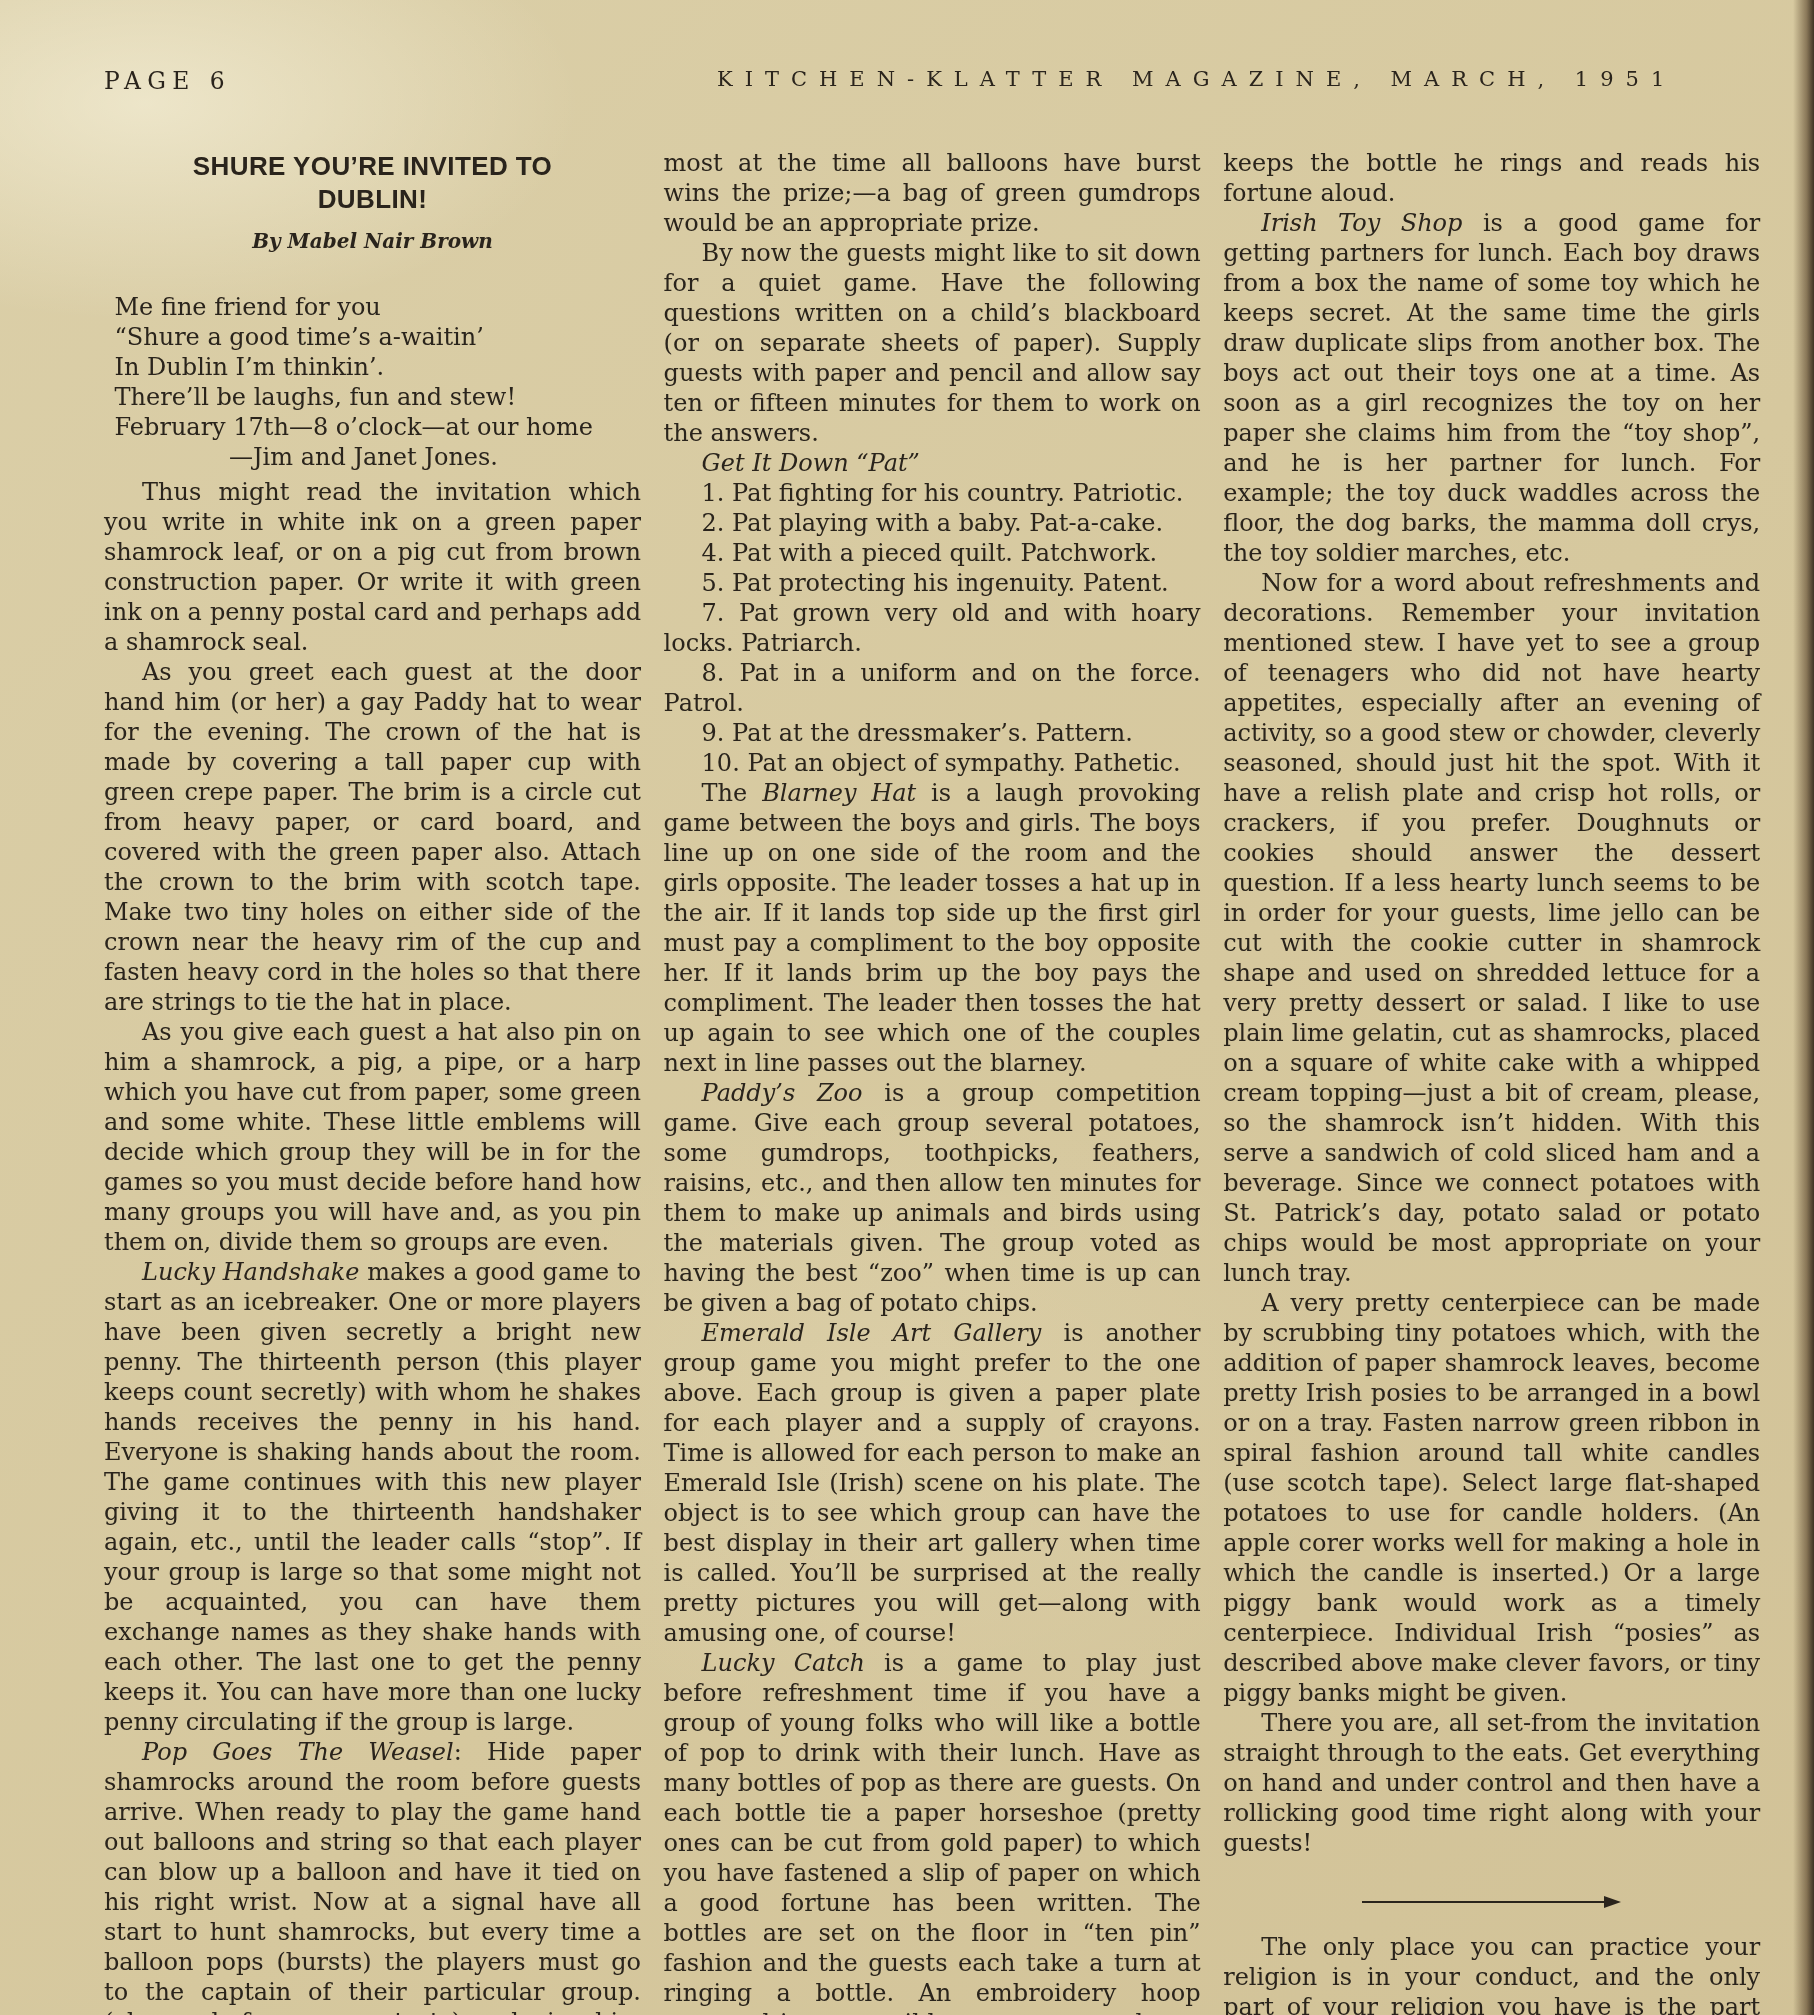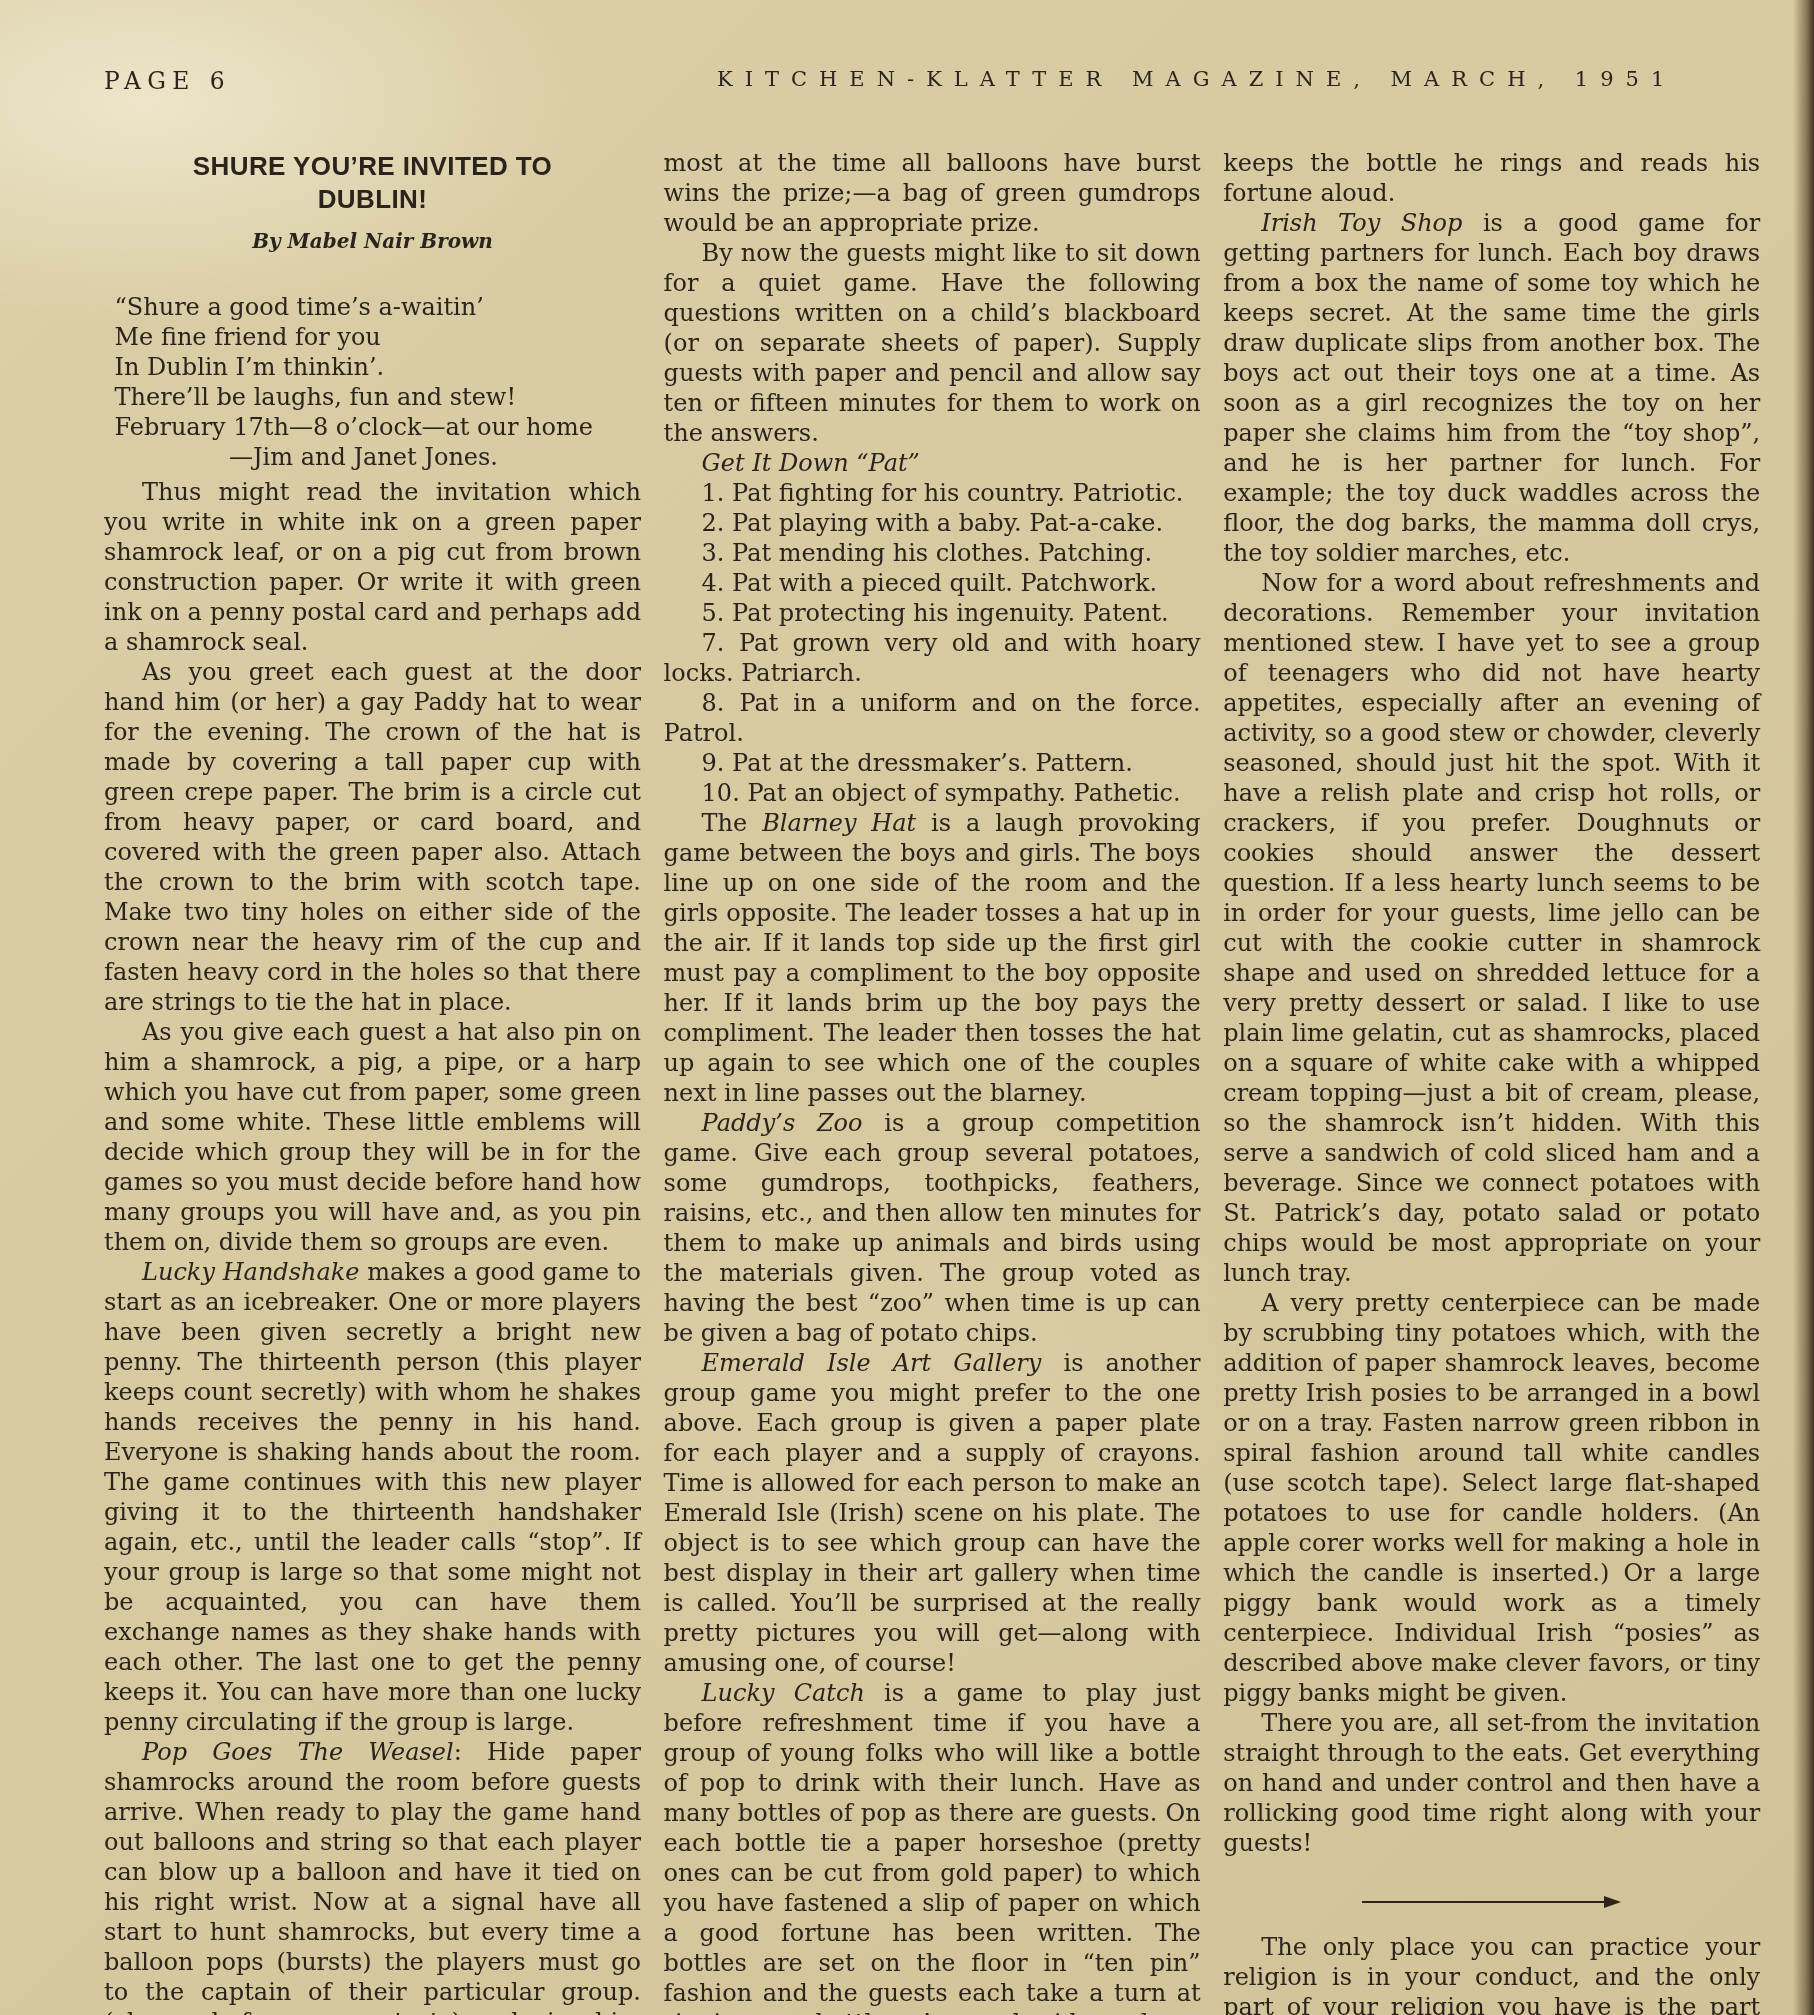--- a/index.html
+++ b/index.html
@@ -67,42 +67,41 @@
   <div class="columns">
 
     <section class="col">
       <h1 class="article-title">
         <span>SHURE YOU’RE INVITED TO</span><br>
         <span>DUBLIN!</span>
       </h1>
       <div class="byline">By Mabel Nair Brown</div>
 
       <div class="poem">
+        <div class="poem-line">Me fine friend for you</div>
         <div class="poem-line">“Shure a good time’s a-waitin’</div>
-        <div class="poem-line">Me fine friend for you</div>
         <div class="poem-line">In Dublin I’m thinkin’.</div>
         <div class="poem-line">There’ll be laughs, fun and stew!</div>
         <div class="poem-line">February 17th—8 o’clock—at our home</div>
         <div class="poem-line signature">—Jim and Janet Jones.</div>
       </div>
 
       <p class="para"><span>Thus might read the invitation which you write in white ink on a green paper shamrock leaf, or on a pig cut from brown construction paper. Or write it with green ink on a penny postal card and perhaps add a shamrock seal.</span></p>
       <p class="para"><span>As you greet each guest at the door hand him (or her) a gay Paddy hat to wear for the evening. The crown of the hat is made by covering a tall paper cup with green crepe paper. The brim is a circle cut from heavy paper, or card board, and covered with the green paper also. Attach the crown to the brim with scotch tape. Make two tiny holes on either side of the crown near the heavy rim of the cup and fasten heavy cord in the holes so that there are strings to tie the hat in place.</span></p>
       <p class="para"><span>As you give each guest a hat also pin on him a shamrock, a pig, a pipe, or a harp which you have cut from paper, some green and some white. These little emblems will decide which group they will be in for the games so you must decide before hand how many groups you will have and, as you pin them on, divide them so groups are even.</span></p>
       <p class="para"><em class="lead">Lucky Handshake</em><span> makes a good game to start as an icebreaker. One or more players have been given secretly a bright new penny. The thirteenth person (this player keeps count secretly) with whom he shakes hands receives the penny in his hand. Everyone is shaking hands about the room. The game continues with this new player giving it to the thirteenth handshaker again, etc., until the leader calls “stop”. If your group is large so that some might not be acquainted, you can have them exchange names as they shake hands with each other. The last one to get the penny keeps it. You can have more than one lucky penny circulating if the group is large.</span></p>
       <p class="para"><em class="lead">Pop Goes The Weasel</em><span>: Hide paper shamrocks around the room before guests arrive. When ready to play the game hand out balloons and string so that each player can blow up a balloon and have it tied on his right wrist. Now at a signal have all start to hunt shamrocks, but every time a balloon pops (bursts) the players must go to the captain of their particular group. (chosen before game starts) and give him the shamrocks they have found before they can hunt more. For example, the shamrocks have a captain to whom every one wearing a shamrock must give his shamrocks before he hunts again; the pigs (see previous reference to this) are another group, etc. Of course the balloons will get to popping pretty often as the players get to dashing about or accidentally (?) puncture one to hurry the game along. The group having found the</span></p>
     </section>
 
     <section class="col">
       <p class="para noindent"><span>most at the time all balloons have burst wins the prize;—a bag of green gumdrops would be an appropriate prize.</span></p>
       <p class="para"><span>By now the guests might like to sit down for a quiet game. Have the following questions written on a child’s blackboard (or on separate sheets of paper). Supply guests with paper and pencil and allow say ten or fifteen minutes for them to work on the answers.</span></p>
       <p class="para"><em class="lead">Get It Down “Pat”</em></p>
       <p class="para"><span>1. Pat fighting for his country. Patriotic.</span></p>
       <p class="para"><span>2. Pat playing with a baby. Pat-a-cake.</span></p>
-      <p class="para"><span>3. Pat mending his clothes. Patching.</span></p>
       <p class="para"><span>4. Pat with a pieced quilt. Patchwork.</span></p>
       <p class="para"><span>5. Pat protecting his ingenuity. Patent.</span></p>
       <p class="para"><span>7. Pat grown very old and with hoary locks. Patriarch.</span></p>
       <p class="para"><span>8. Pat in a uniform and on the force. Patrol.</span></p>
       <p class="para"><span>9. Pat at the dressmaker’s. Pattern.</span></p>
       <p class="para"><span>10. Pat an object of sympathy. Pathetic.</span></p>
       <p class="para"><span>The </span><em class="lead">Blarney Hat</em><span> is a laugh provoking game between the boys and girls. The boys line up on one side of the room and the girls opposite. The leader tosses a hat up in the air. If it lands top side up the first girl must pay a compliment to the boy opposite her. If it lands brim up the boy pays the compliment. The leader then tosses the hat up again to see which one of the couples next in line passes out the blarney.</span></p>
       <p class="para"><em class="lead">Paddy’s Zoo</em><span> is a group competition game. Give each group several potatoes, some gumdrops, toothpicks, feathers, raisins, etc., and then allow ten minutes for them to make up animals and birds using the materials given. The group voted as having the best “zoo” when time is up can be given a bag of potato chips.</span></p>
       <p class="para"><em class="lead">Emerald Isle Art Gallery</em><span> is another group game you might prefer to the one above. Each group is given a paper plate for each player and a supply of crayons. Time is allowed for each person to make an Emerald Isle (Irish) scene on his plate. The object is to see which group can have the best display in their art gallery when time is called. You’ll be surprised at the really pretty pictures you will get—along with amusing one, of course!</span></p>
       <p class="para"><em class="lead">Lucky Catch</em><span> is a game to play just before refreshment time if you have a group of young folks who will like a bottle of pop to drink with their lunch. Have as many bottles of pop as there are guests. On each bottle tie a paper horseshoe (pretty ones can be cut from gold paper) to which you have fastened a slip of paper on which a good fortune has been written. The bottles are set on the floor in “ten pin” fashion and the guests each take a turn at ringing a bottle. An embroidery hoop wrapped in green ribbon or paper makes a good ring, which the player tosses at the bottles from a fixed distance. Of course the player</span></p>

